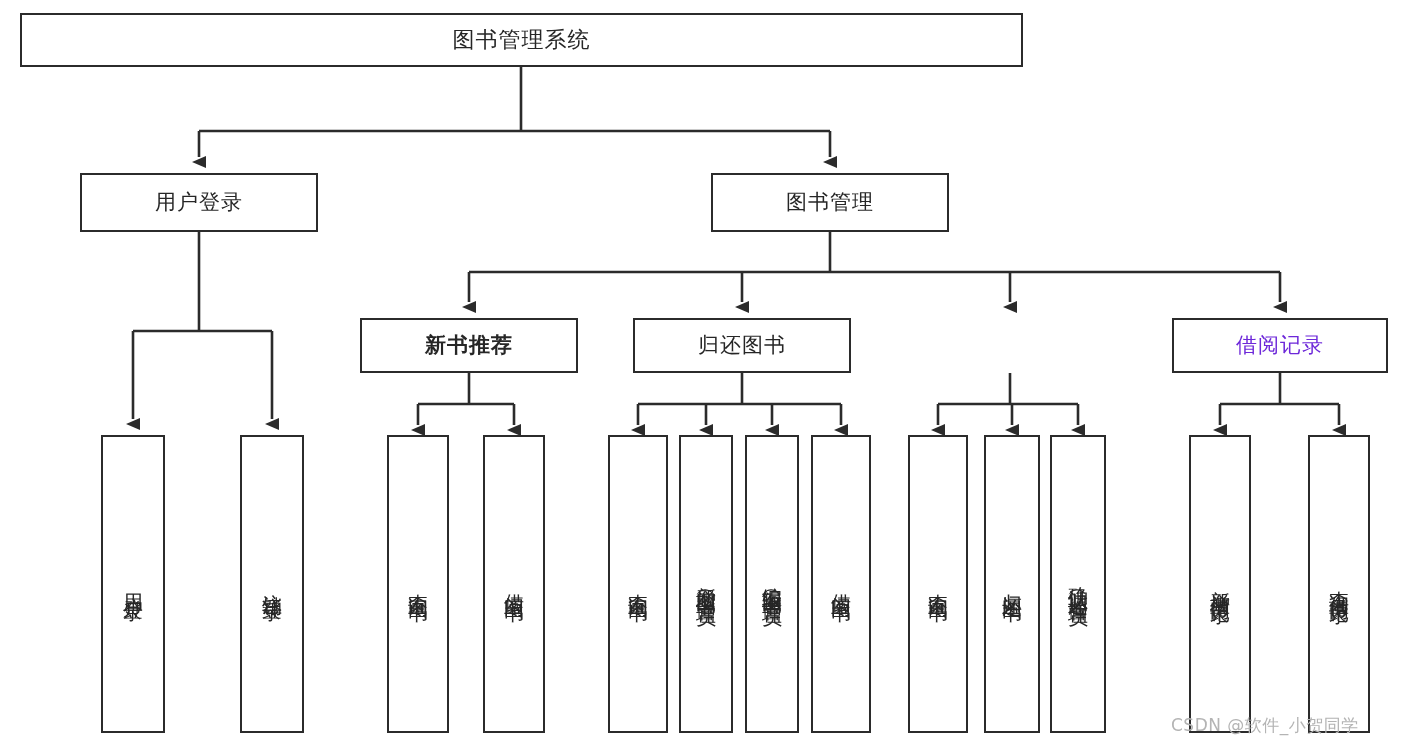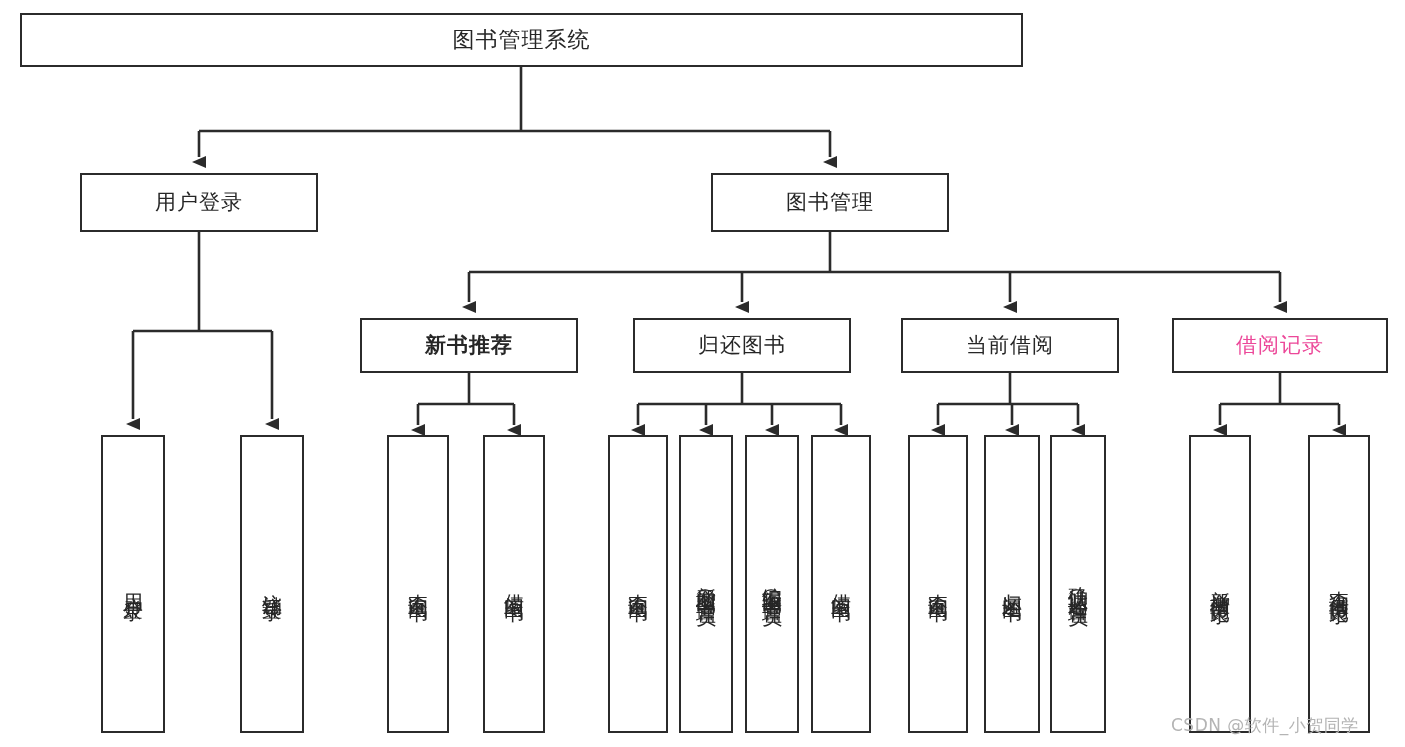--- a/index.html
+++ b/index.html
@@ -131,24 +131,21 @@
   <div class="node horiz" id="node-l2-1" style="left: 711px; top: 173px; width: 238px; height: 59px; border-color: rgb(43, 43, 43); background: rgb(255, 255, 255); color: rgb(38, 38, 38);">
     <span>图书管理</span>
   </div>
 
   <div class="node horiz" id="node-l3-0" style="left: 360px; top: 318px; width: 218px; height: 55px; border-color: rgb(43, 43, 43); background: rgb(255, 255, 255); color: rgb(38, 38, 38); font-weight: bold;">
     <span>新书推荐</span>
   </div>
   <div class="node horiz" id="node-l3-1" style="left: 633px; top: 318px; width: 218px; height: 55px; border-color: rgb(43, 43, 43); background: rgb(255, 255, 255); color: rgb(38, 38, 38);">
     <span>归还图书</span>
   </div>
-  <div class="node horiz" id="node-l3-2" style="left: 901px; top: 318px; width: 218px; height: 55px; border-color: rgb(43, 43, 43); background: rgb(255, 255, 255); color: rgb(38, 38, 38);">
-    <span>当前借阅</span>
-  </div>
-  <div class="node horiz" id="node-l3-3" style="left: 1172px; top: 318px; width: 216px; height: 55px; border-color: rgb(43, 43, 43); background: rgb(255, 255, 255); color: #ec4899;">
+  <div class="node horiz" id="node-l3-3" style="left: 1172px; top: 318px; width: 216px; height: 55px; border-color: rgb(43, 43, 43); background: rgb(255, 255, 255); color: #6d28d9;">
     <span>借阅记录</span>
   </div>
 
   <div class="node vert" id="node-leaf-0" style="left: 101px; top: 435px; width: 64px; height: 298px; border-color: rgb(43, 43, 43); background: rgb(255, 255, 255); color: rgb(38, 38, 38);">
     <span class="vtext">用户登录</span>
   </div>
   <div class="node vert" id="node-leaf-1" style="left: 240px; top: 435px; width: 64px; height: 298px; border-color: rgb(43, 43, 43); background: rgb(255, 255, 255); color: rgb(38, 38, 38);">
     <span class="vtext">注销登录</span>
   </div>
   <div class="node vert" id="node-leaf-2" style="left: 387px; top: 435px; width: 62px; height: 298px; border-color: rgb(43, 43, 43); background: rgb(255, 255, 255); color: rgb(38, 38, 38);">

